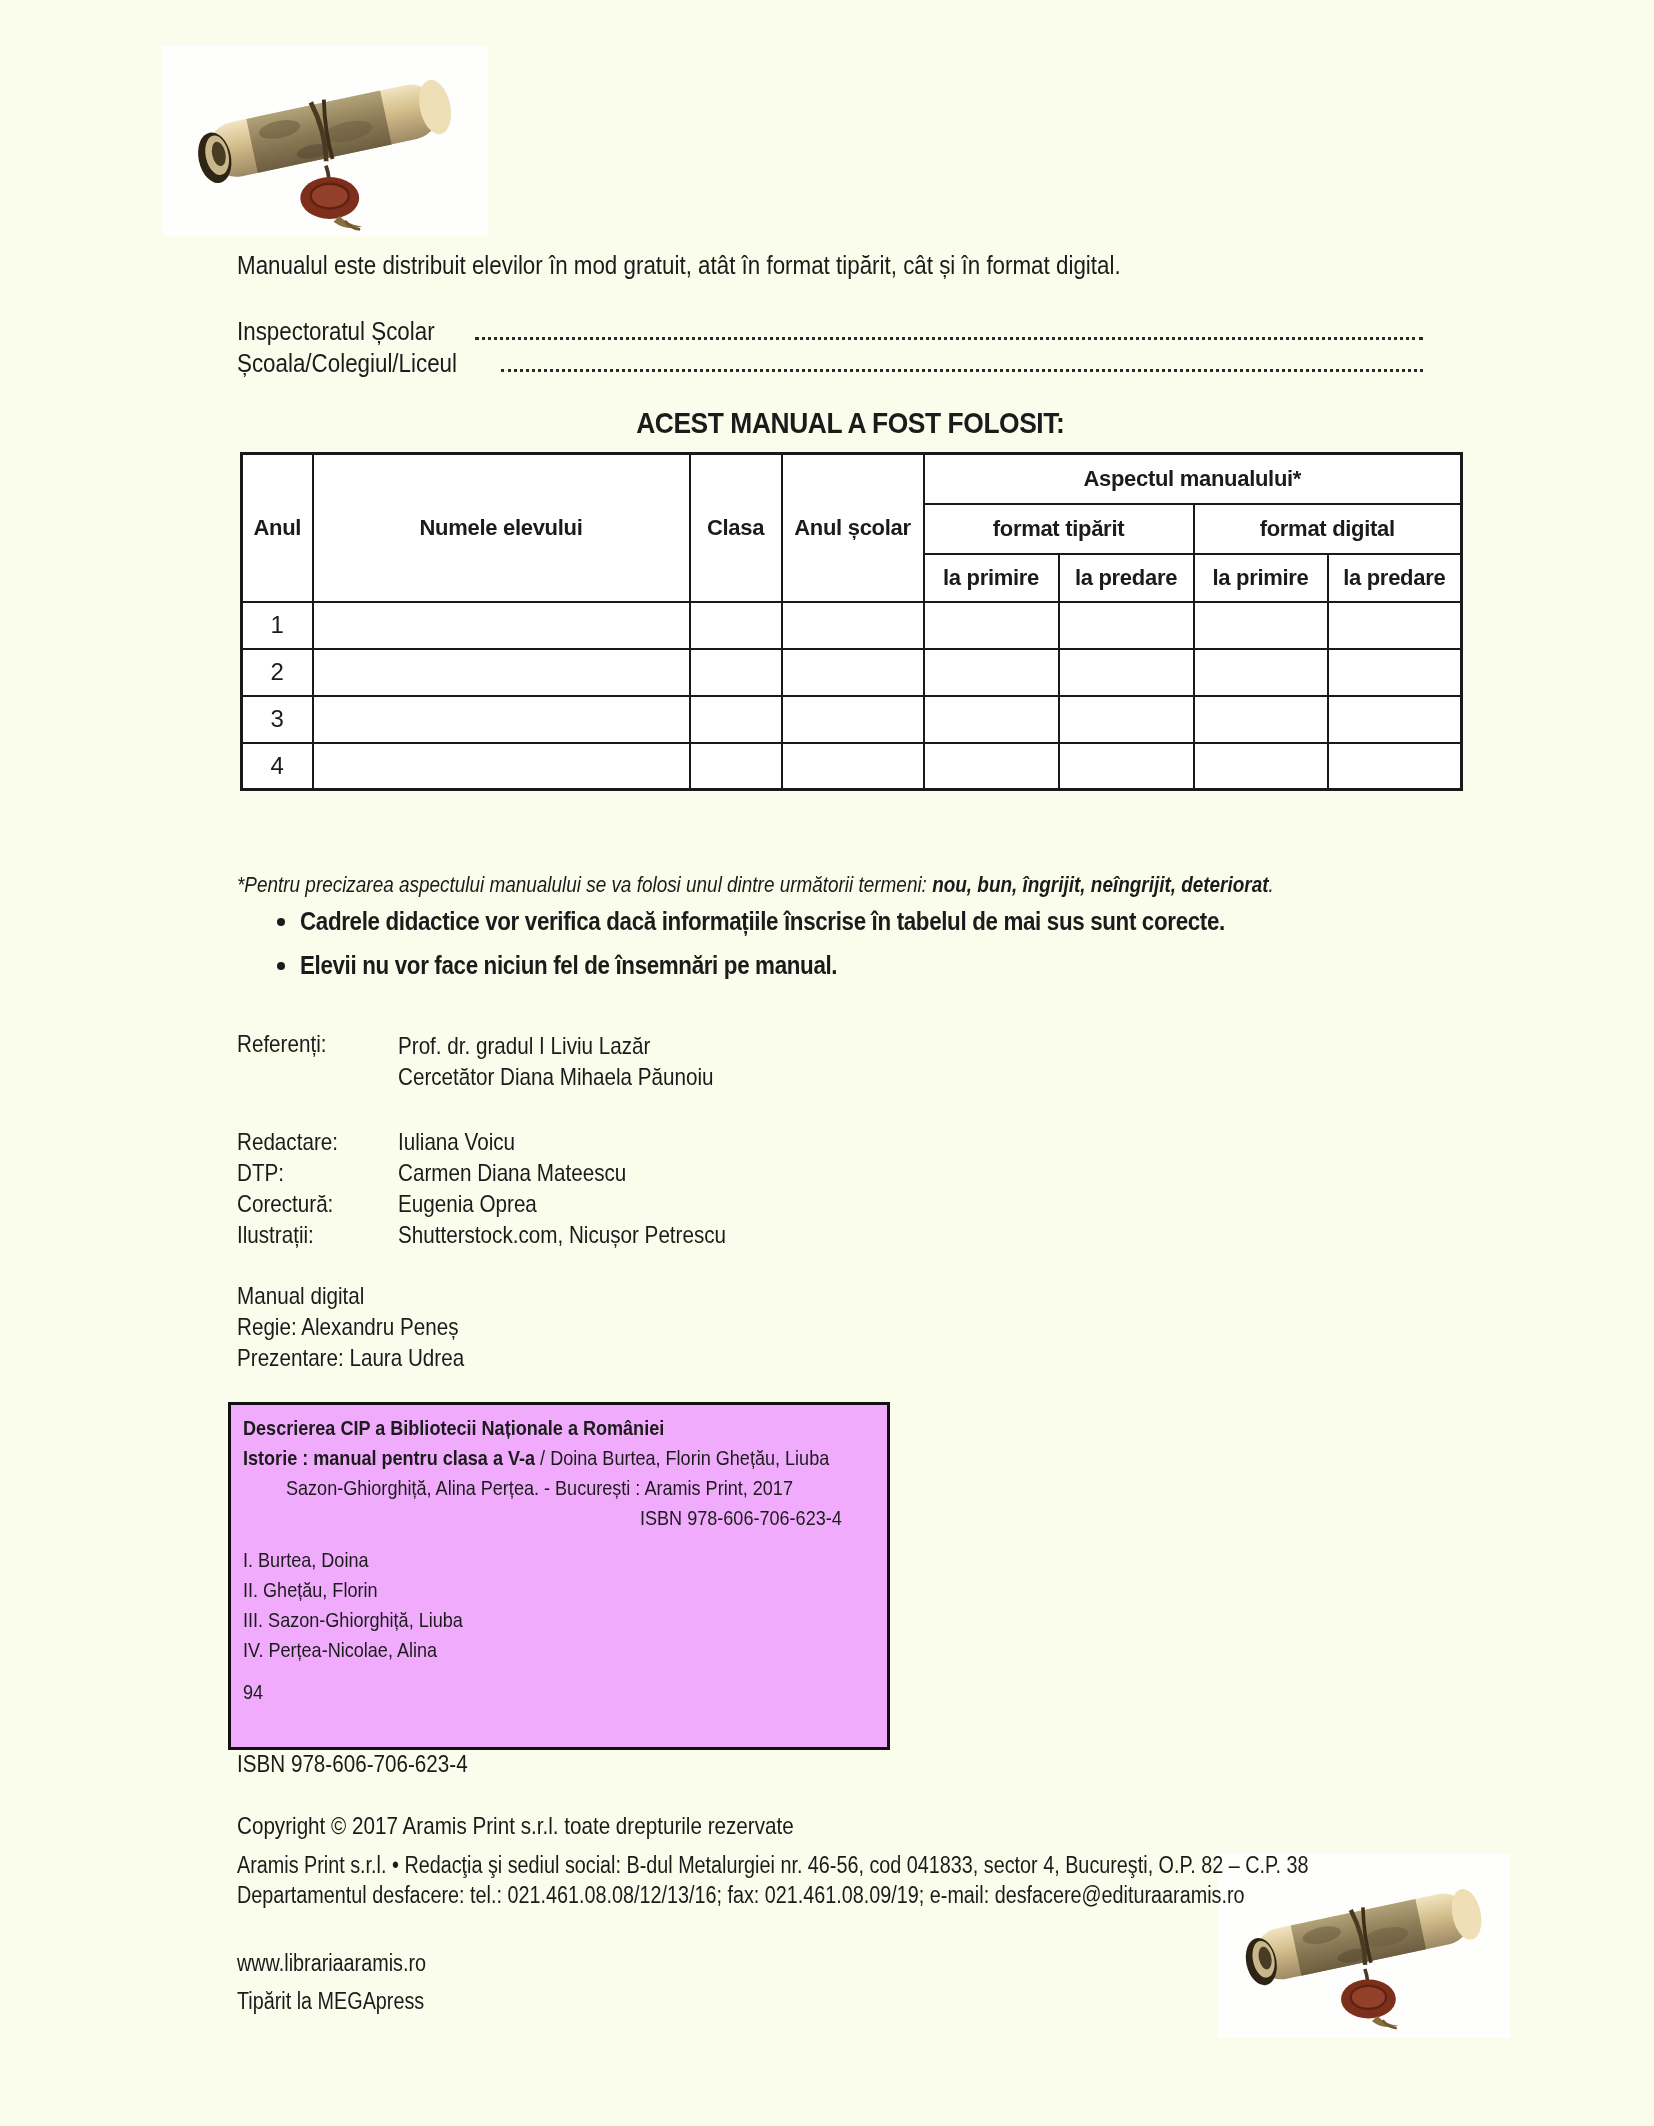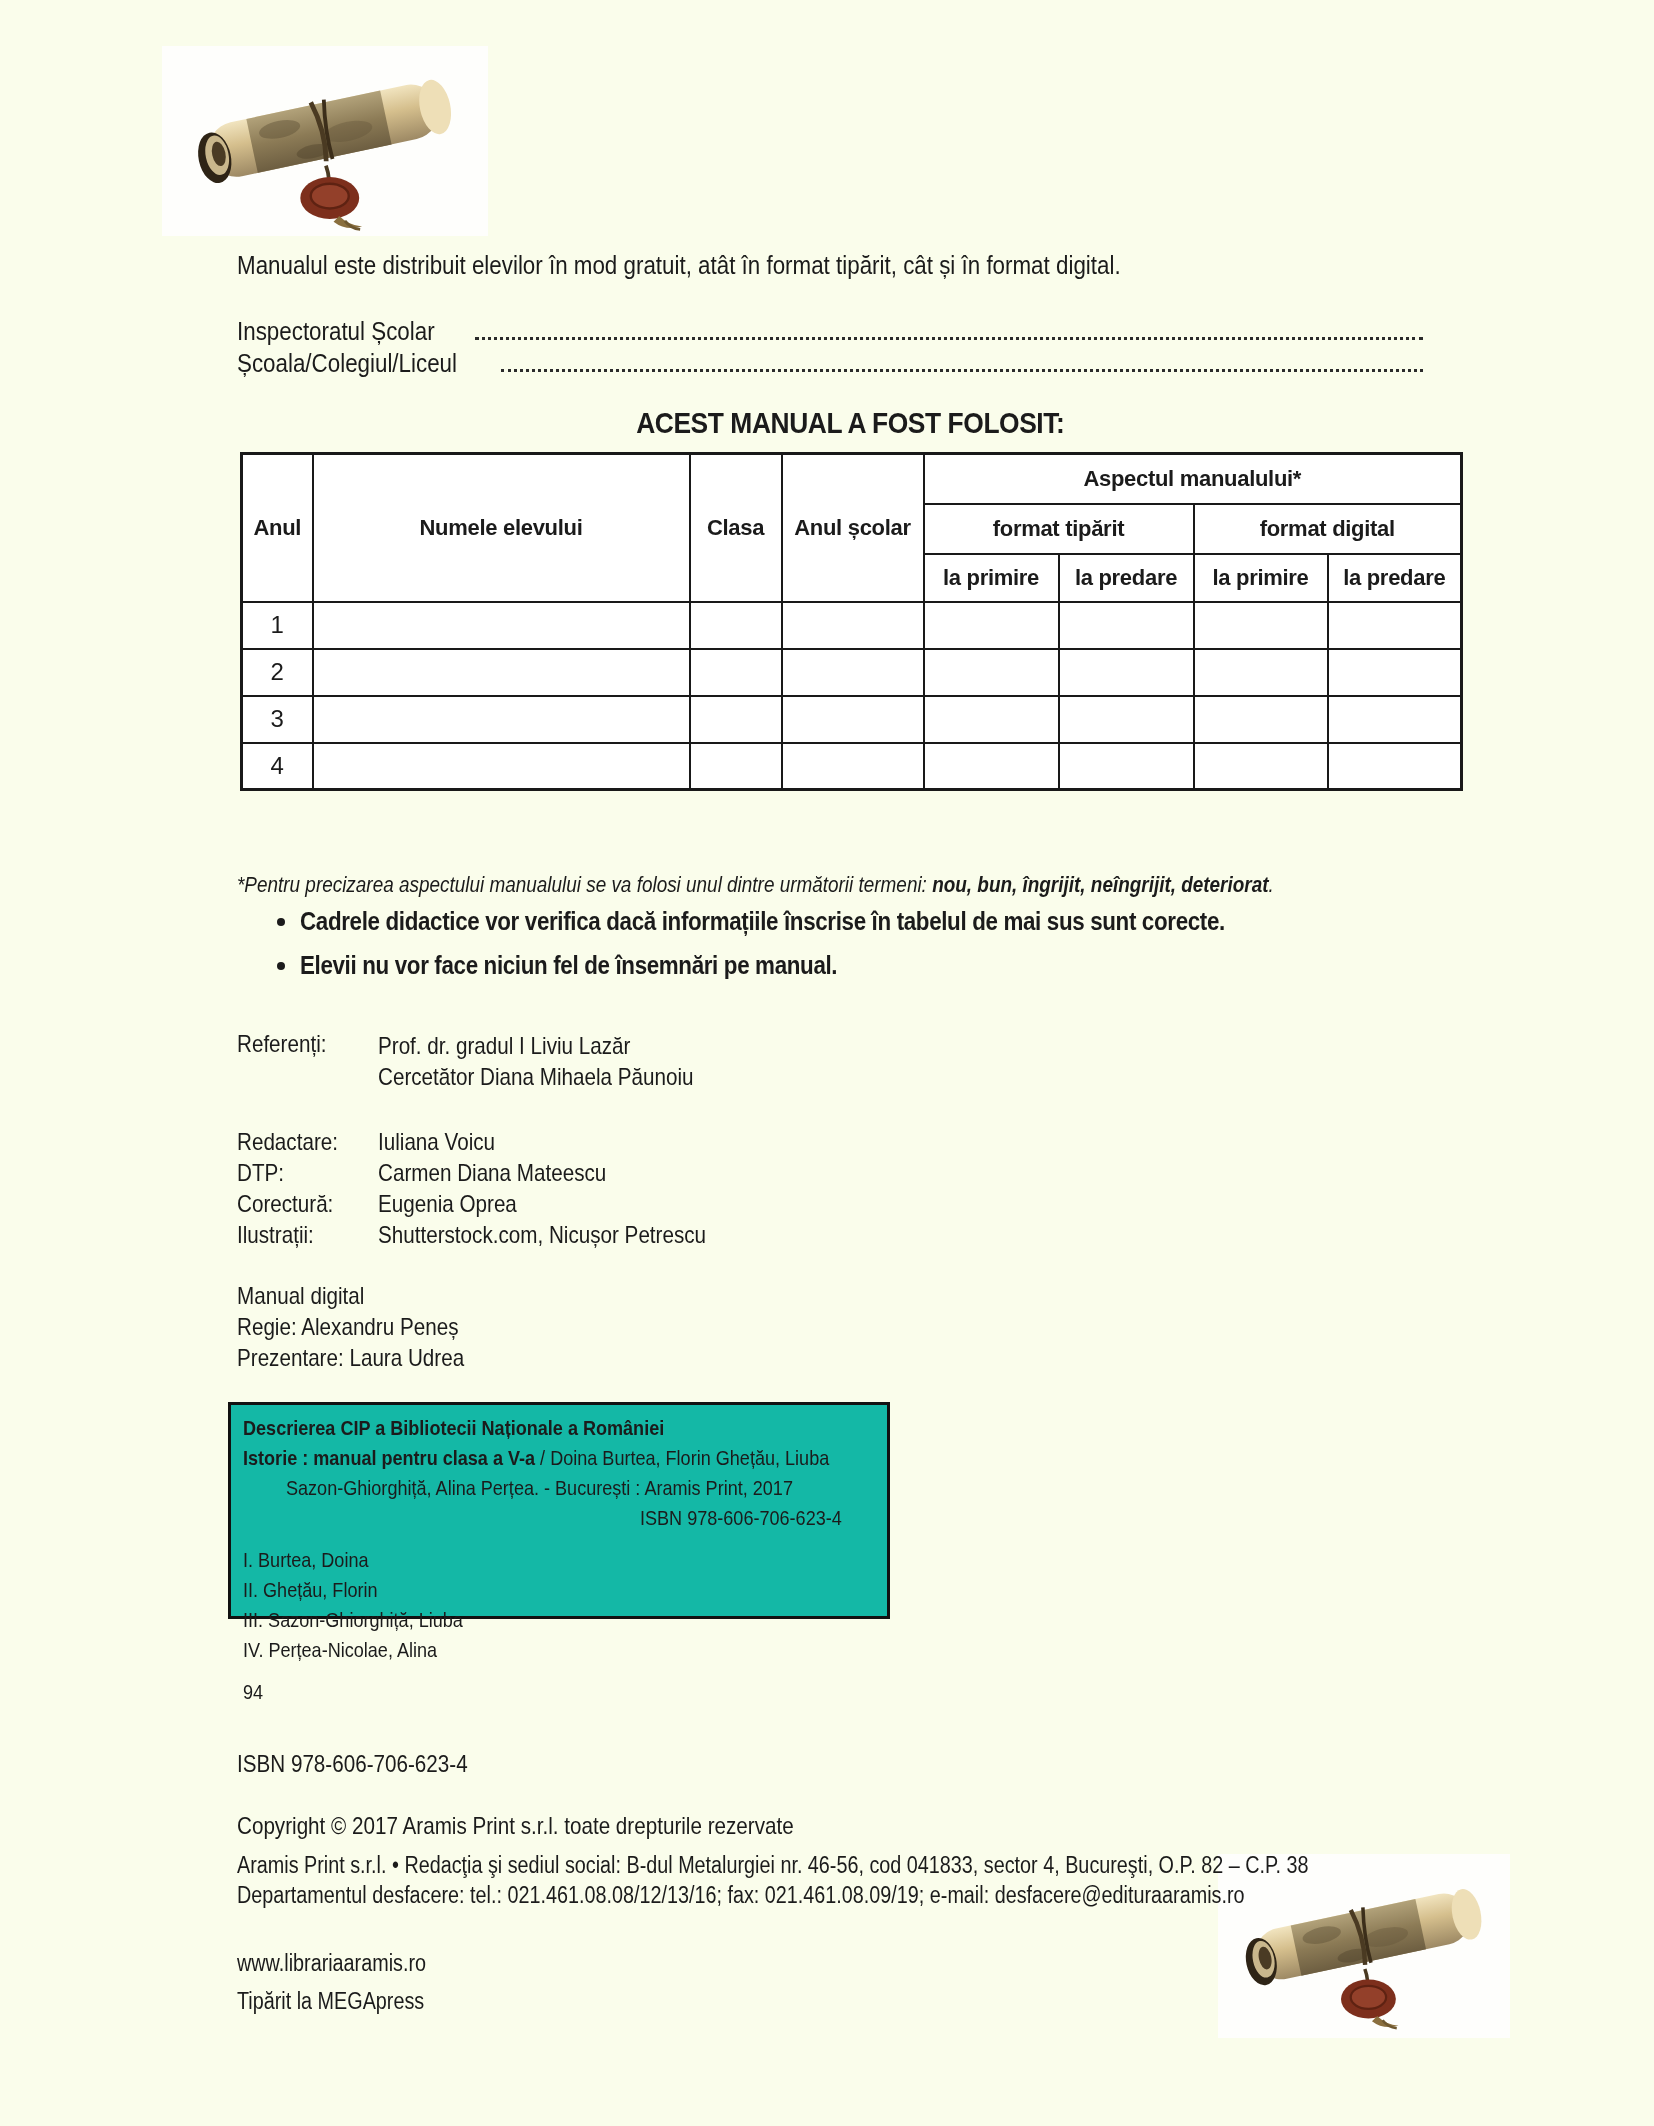--- a/index.html
+++ b/index.html
@@ -40,32 +40,32 @@
   tbody tr{height:47px;}
   td.rownum{text-align:center;font-size:24px;}
 
   
   #footnote{left:237px;top:872px;font-size:22px;font-style:italic;z-index:1;}
   #footnote b{font-weight:bold;}
   #bullets{left:276px;top:906px;margin:0;padding-left:24px;z-index:1;}
   #bullets li{font-size:26px;font-weight:bold;letter-spacing:-.4px;margin-bottom:13px;list-style:disc;}
 
   
-  .cr-row{left:237px;display:flex;font-size:24px;z-index:1;}
+  .cr-row{left:237px;display:flex;font-size:24px;z-index:1;gap:20px;}
   .cr-label{width:141px;flex:0 0 auto;}
   .cr-val{flex:0 0 auto;}
   #ref-row{top:1030px;}
   #ref-vals div{line-height:31px;}
   #cr-1{top:1128px;}#cr-2{top:1159px;}#cr-3{top:1190px;}#cr-4{top:1221px;}
 
   
   #digital{left:237px;top:1280px;font-size:24px;line-height:31px;z-index:1;}
 
   
-  #cip{left:228px;top:1402px;width:662px;height:217px;border:3px solid #111;background:#14b8a6;
+  #cip{left:228px;top:1402px;width:662px;height:348px;border:3px solid #111;background:#f0abfc;
        box-sizing:border-box;padding:8px 12px;font-size:21px;z-index:1;}
   #cip .line{line-height:30px;}
   #cip .indent{padding-left:22px;text-align:right;}
   #cip .gap{height:12px;}
   #cip b{font-weight:bold;}
 
   
   #f-isbn{left:237px;top:1750px;font-size:24px;z-index:1;}
   #f-copy{left:237px;top:1812px;font-size:24px;z-index:1;}
   #f-block{left:237px;top:1850px;font-size:23px;line-height:30px;z-index:1;}

